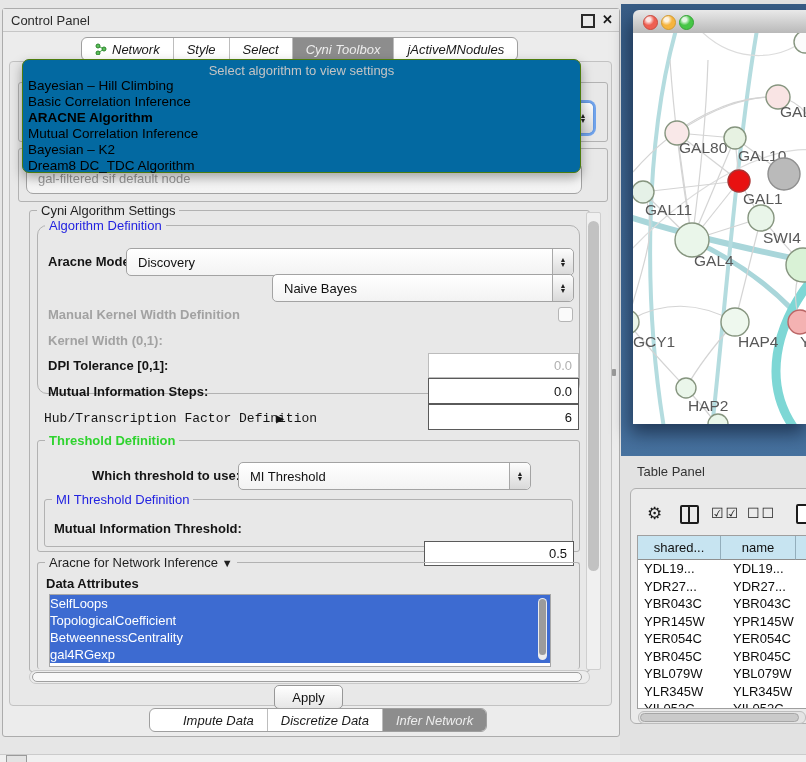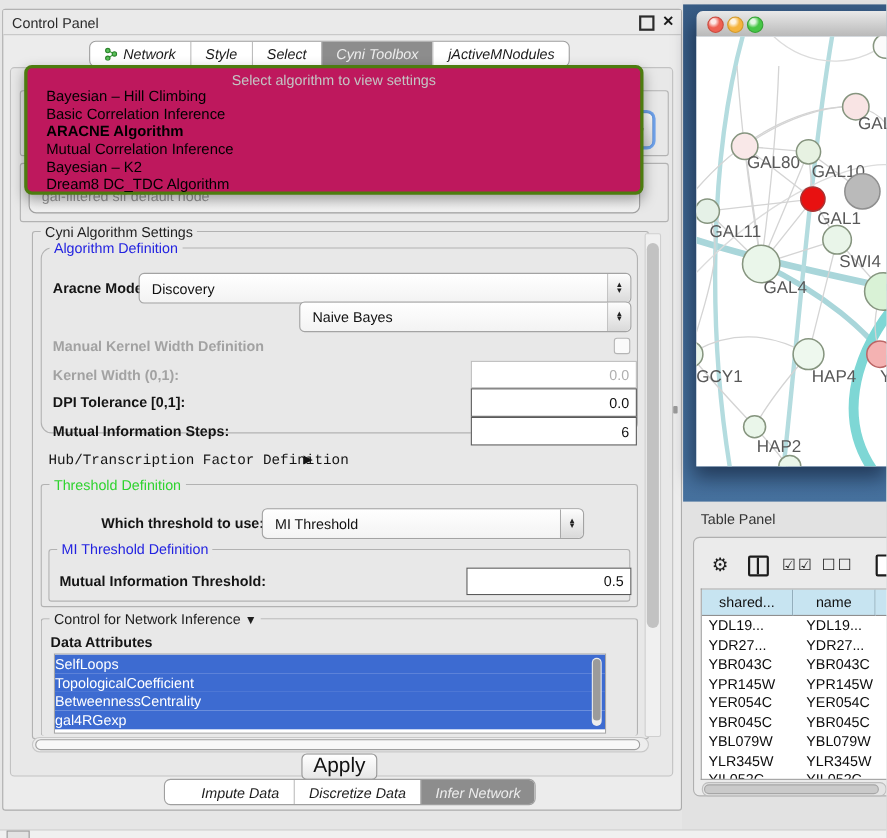--- a/index.html
+++ b/index.html
@@ -32,44 +32,44 @@
   .lbl{position:absolute;font-size:13px;font-weight:bold;color:#141414;white-space:nowrap;}
   .lbl.dis{color:#a2a2a2;}
   .lbl.plain{font-weight:normal;font-family:Liberation Mono, monospace;}
 
   .combo{position:absolute;background:linear-gradient(#ffffff,#f3f3f3);border:1px solid #a3a3a3;border-radius:5px;display:flex;align-items:center;font-size:13px;color:#111;}
   .combo .txt{padding-left:11px;flex:1;white-space:nowrap;overflow:hidden;}
   .combo .stepper{width:20px;align-self:stretch;border-left:1px solid #a8a8a8;border-radius:0 5px 5px 0;background:linear-gradient(#fdfdfd,#d9d9d9);display:flex;flex-direction:column;align-items:center;justify-content:center;font-size:7px;line-height:5px;color:#222;}
   .combo.focused .stepper{box-shadow:0 0 0 3px rgba(90,150,235,.85);border-radius:5px;}
   .combo.ghost .txt{color:#9a9a9a;}
 
-  .field{position:absolute;background:#fff;border:1px solid #5a5a5a;font-size:13px;color:#111;display:flex;align-items:center;justify-content:flex-end;padding-right:6px;}
+  .field{position:absolute;background:#fff;border:1px solid #5a5a5a;font-size:13px;color:#111;display:flex;align-items:center;justify-content:flex-end;padding-right:6px;margin-top:25px;}
   .field.dis{border:1px solid #bcbcbc;color:#b0b0b0;}
 
   .checkbox{position:absolute;width:13px;height:13px;border:1px solid #b5b5b5;border-radius:3px;background:#fafafa;}
 
   
-  .popup{left:18px;top:57px;width:557px;height:112px;background:#be185d;border:3px solid #4d7c0f;border-radius:7px;box-shadow:0 5px 12px rgba(0,0,0,.35);z-index:30;}
+  .popup{left:18px;top:57px;width:557px;height:112px;background:#0369a1;border:1px solid #4d7c0f;border-radius:7px;box-shadow:0 5px 12px rgba(0,0,0,.35);z-index:30;}
   .popup-placeholder{margin-top:3px;text-align:center;color:#c4c4c4;font-size:13px;}
-  .popup-item{font-size:13.5px;line-height:16px;padding-left:17px;color:#000;white-space:nowrap;}
+  .popup-item{font-size:13.5px;line-height:16px;padding-left:5px;color:#000;white-space:nowrap;}
   .popup-item.bold{font-weight:bold;}
 
   
   .sb-v{position:absolute;background:#f0f0f0;border:1px solid #cfcfcf;border-radius:2px;}
   .sb-v .thumb{position:absolute;left:1px;right:1px;background:#c2c2c2;border-radius:6px;}
   .hscroll{position:absolute;background:#ededed;border:1px solid #c9c9c9;border-radius:7px;}
   .hscroll .thumb{position:absolute;top:1px;bottom:1px;background:#f8f8f8;border:1px solid #9f9f9f;border-radius:6px;}
 
   
   .attr-list{left:45px;top:584px;width:500px;height:71px;background:#fff;border:1px solid #a7a7a7;overflow:hidden;}
   .attr-item{height:17px;line-height:17px;padding-left:0;background:#3d6bd1;color:#fff;font-size:13px;white-space:nowrap;}
   .attr-sb{position:absolute;right:3px;top:3px;width:9px;height:62px;background:#ececec;border-radius:5px;}
   .attr-sb .thumb{position:absolute;left:1px;right:1px;top:1px;height:56px;background:#9b9b9b;border-radius:5px;}
 
-  .apply-btn{left:270px;top:675px;width:67px;height:22px;background:linear-gradient(#ffffff,#e6e6e6);border:1px solid #979797;border-radius:5px;display:flex;align-items:center;justify-content:center;font-size:19px;color:#111;}
+  .apply-btn{left:270px;top:675px;width:67px;height:22px;background:linear-gradient(#ffffff,#e6e6e6);border:1px solid #979797;border-radius:5px;display:flex;align-items:center;justify-content:center;font-size:13px;color:#111;}
 
   .mini-sq{left:6px;top:755px;width:19px;height:10px;border:1px solid #9a9a9a;background:#e3e3e3;}
   .status-strip{left:0;top:754px;width:806px;height:8px;background:#f0f0f0;border-top:1px solid #cbcbcb;}
   .splitter-dot{left:612px;top:369px;width:4px;height:7px;background:#9a9a9a;border-radius:1px;}
 
   
   .right-bg{left:620px;top:0;width:186px;height:762px;background:#e2e2e2;}
   .blue-region{left:621px;top:4px;width:185px;height:452px;background:linear-gradient(180deg,#385d86,#46719e);}
   .net-window{left:633px;top:10px;width:175px;height:414px;border-radius:6px 0 0 0;box-shadow:-3px 10px 18px rgba(5,15,35,.55);}
   .net-titlebar{left:0;top:0;right:0;height:23px;background:linear-gradient(#e9e9e9,#b9b9b9);border-bottom:1px solid #8f8f8f;border-radius:6px 0 0 0;}
@@ -191,39 +191,39 @@
 
       <div class="lbl" style="left:38px;top:296px;">DPI Tolerance [0,1]:</div>
       <div class="field" style="left:418px;top:291px;width:143px;height:24px;">0.0</div>
 
       <div class="lbl" style="left:38px;top:322px;">Mutual Information Steps:</div>
       <div class="field" style="left:418px;top:317px;width:143px;height:24px;">6</div>
 
       <div class="lbl plain" style="left:34px;top:349px;">Hub/Transcription Factor Definition</div>
       <div class="lbl plain" style="left:266px;top:348px;font-size:14px;">▶</div>
 
-      <div class="gb" style="left:27px;top:378px;width:541px;height:110px;">
+      <div class="gb" style="left:27px;top:378px;width:541px;height:110px;font-weight:bold;">
         <span class="lg green">Threshold Definition</span>
       </div>
 
       <div class="lbl" style="left:82px;top:406px;">Which threshold to use:</div>
       <div class="combo" style="left:228px;top:400px;width:291px;height:26px;">
         <span class="txt">MI Threshold</span>
         <span class="stepper">▲<br>▼</span>
       </div>
 
       <div class="gb" style="left:34px;top:437px;width:527px;height:46px;">
         <span class="lg blue">MI Threshold Definition</span>
       </div>
       <div class="lbl" style="left:44px;top:459px;">Mutual Information Threshold:</div>
       <div class="field" style="left:414px;top:454px;width:142px;height:23px;">0.5</div>
 
       <div class="gb" style="left:27px;top:500px;width:541px;height:106px;border-bottom:none;">
         <span class="lg">
-          <span>Control for Network Inference</span>
+          <span>Aracne for Network Inference</span>
           <span style="font-size:11px;">▼</span>
         </span>
       </div>
       <div class="lbl" style="left:36px;top:514px;">Data Attributes</div>
 
       <div class="abs attr-list" style="left:39px;top:532px;">
         <div id="attr-items">
             <div class="attr-item">SelfLoops</div>
             <div class="attr-item">TopologicalCoefficient</div>
             <div class="attr-item">BetweennessCentrality</div>

